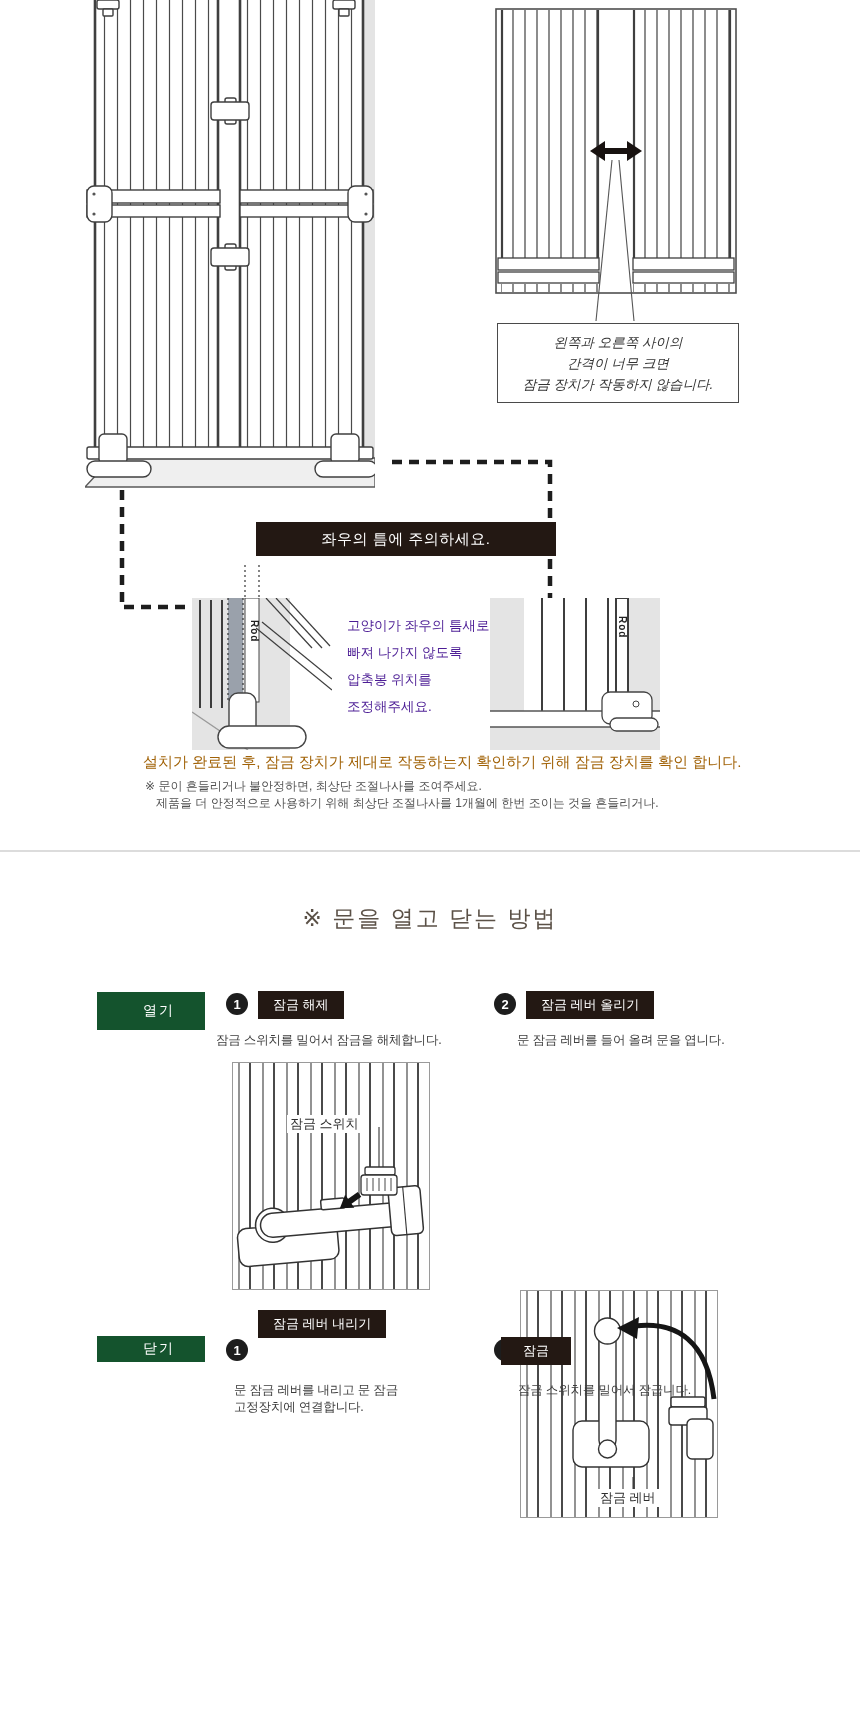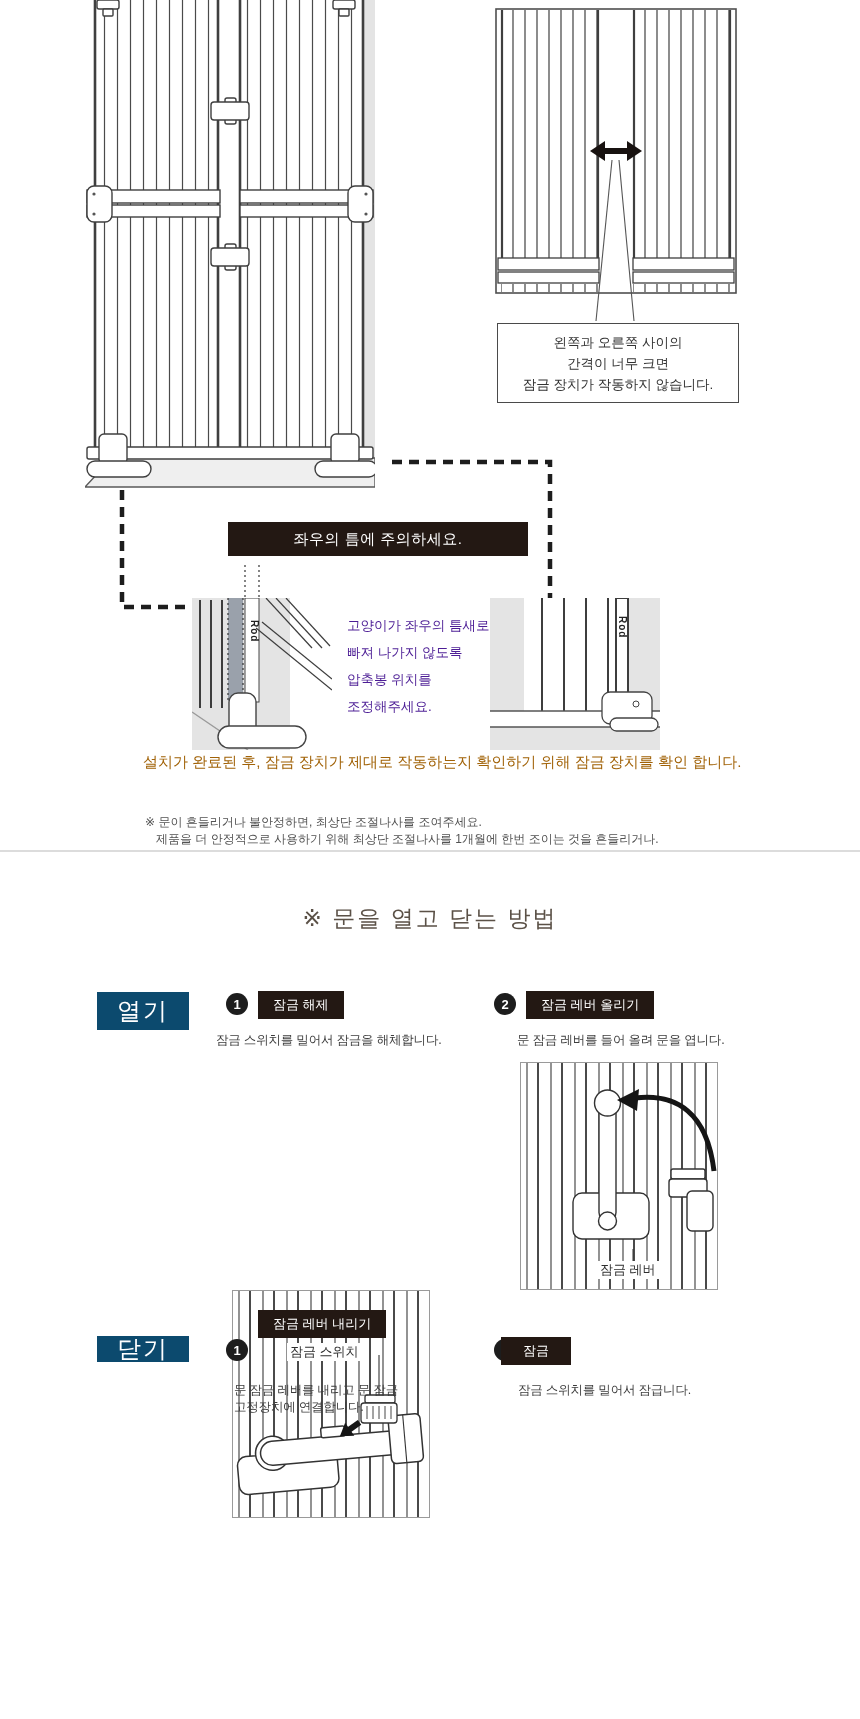--- a/index.html
+++ b/index.html
@@ -1,29 +1,29 @@
 <!DOCTYPE html>
 <html><head>
 <meta charset="utf-8">
 <style>
   html,body{margin:0;padding:0;background:#fff;}
   body{font-family:"Liberation Sans","DejaVu Sans",sans-serif;color:#3a3a3a;}
   .page{position:relative;width:860px;height:1719px;background:#fff;overflow:hidden;}
   .abs{position:absolute;}
   .warnbox{border:1.6px solid #4a4a4a;display:flex;flex-direction:column;justify-content:center;
-    align-items:center;text-align:center;font-size:13.5px;line-height:21px;color:#333;background:#fff;}
+    align-items:center;text-align:center;font-size:13.5px;line-height:21px;color:#333;background:#fff;font-style:italic;}
   .banner{background:#231813;color:#fff;display:flex;align-items:center;justify-content:center;
-    font-size:15px;letter-spacing:.5px;}
+    font-size:15px;letter-spacing:.5px;margin-left:28px;}
   .rodnote{font-size:13.5px;line-height:27px;color:#4c1d95;}
   .check1{font-size:15px;color:#a16207;white-space:nowrap;}
-  .check2{font-size:12px;color:#525252;white-space:nowrap;margin-top:36px;}
+  .check2{font-size:12px;color:#525252;white-space:nowrap;}
   .divider{background:#dcdcdc;height:2px;}
   .heading{width:860px;text-align:center;font-size:23px;color:#5b5147;letter-spacing:2px;}
-  .seclabel{background:#0c4a6e;color:#fff;display:flex;align-items:center;justify-content:center;
-    font-size:24px;letter-spacing:2px;}
+  .seclabel{background:#14532d;color:#fff;display:flex;align-items:center;justify-content:center;
+    font-size:14px;letter-spacing:2px;padding-left:16px;}
   .stepnum{width:22px;height:22px;border-radius:50%;background:#1d1d1d;color:#fff;display:flex;
     align-items:center;justify-content:center;font-size:13px;font-weight:bold;}
   .badge{background:#231813;color:#fff;font-size:13px;padding:5px 15px;white-space:nowrap;display:inline-block;}
   .desc{font-size:12.5px;color:#3c3c3c;white-space:nowrap;letter-spacing:-.2px;}
   .desc.two{line-height:17px;}
   .illus{border:1px solid #9a9a9a;background:#fff;position:relative;overflow:hidden;}
   .illus-label{position:absolute;font-size:13px;color:#2e2e2e;white-space:nowrap;background:#fff;padding:0 3px;}
   .rod-label{position:absolute;font-size:10px;font-weight:bold;color:#222;transform:rotate(90deg);
     transform-origin:left top;white-space:nowrap;letter-spacing:1px;}
   svg{display:block;}
@@ -208,46 +208,20 @@
   <div class="seclabel abs" style="left:97px;top:992px;width:92px;height:38px">열기</div>
 
   <div class="stepnum abs" style="left:226px;top:993px">1</div>
   <div class="badge abs" style="left:258px;top:991px">잠금 해제</div>
   <div class="desc abs" style="left:216px;top:1032px">잠금 스위치를 밀어서 잠금을 해체합니다.</div>
 
   <div class="stepnum abs" style="left:494px;top:993px">2</div>
   <div class="badge abs" style="left:526px;top:991px">잠금 레버 올리기</div>
   <div class="desc abs" style="left:517px;top:1032px">문 잠금 레버를 들어 올려 문을 엽니다.</div>
 
-  <div class="illus abs" style="left:520px;top:1062px;width:196px;height:226px">
-    <svg width="196" height="226" viewBox="0 0 196 226">
-      <defs>
-        <pattern id="s2" width="24" height="8" patternUnits="userSpaceOnUse">
-          <rect width="24" height="8" fill="#fff"></rect>
-          <line x1="6" y1="0" x2="6" y2="8" stroke="#4a4a4a" stroke-width="1.2"></line>
-          <line x1="17" y1="0" x2="17" y2="8" stroke="#4a4a4a" stroke-width="2"></line>
-        </pattern>
-      </defs>
-      <rect x="5" y="0" width="186" height="226" fill="url(#s2)"></rect>
-      <g fill="#fff" stroke="#333" stroke-width="1.4">
-        <rect x="150" y="106" width="34" height="10" rx="2"></rect>
-        <rect x="148" y="116" width="38" height="18" rx="3"></rect>
-        <rect x="166" y="128" width="26" height="40" rx="5"></rect>
-        <rect x="52" y="130" width="76" height="46" rx="9"></rect>
-        <rect x="78" y="42" width="17" height="116" rx="8.5"></rect>
-        <circle cx="86.5" cy="40" r="13"></circle>
-        <circle cx="86.5" cy="158" r="9"></circle>
-      </g>
-      <path d="M193,108 C186,50 156,30 114,35" fill="none" stroke="#151515" stroke-width="5"></path>
-      <polygon points="96,37 118,26 116,48" fill="#151515"></polygon>
-      <line x1="112" y1="186" x2="112" y2="198" stroke="#333" stroke-width="1"></line>
-    </svg>
-    <span class="illus-label" style="left:76px;top:198px">잠금 레버</span>
-  </div>
-
   <div class="illus abs" style="left:232px;top:1062px;width:196px;height:226px">
     <svg width="196" height="226" viewBox="0 0 196 226">
       <defs>
         <pattern id="s1" width="24" height="8" patternUnits="userSpaceOnUse">
           <rect width="24" height="8" fill="#fff"></rect>
           <line x1="6" y1="0" x2="6" y2="8" stroke="#4a4a4a" stroke-width="1.2"></line>
           <line x1="17" y1="0" x2="17" y2="8" stroke="#4a4a4a" stroke-width="2"></line>
         </pattern>
       </defs>
       <rect x="5" y="0" width="186" height="226" fill="url(#s1)"></rect>
@@ -274,20 +248,46 @@
         <line x1="158" y1="115" x2="158" y2="128"></line>
       </g>
       <g transform="rotate(-35 120 136)" fill="#151515">
         <rect x="114" y="133" width="14" height="6"></rect>
         <polygon points="104,136 116,128 116,144"></polygon>
       </g>
     </svg>
     <span class="illus-label" style="left:54px;top:52px">잠금 스위치</span>
   </div>
 
+  <div class="illus abs" style="left:520px;top:1062px;width:196px;height:226px">
+    <svg width="196" height="226" viewBox="0 0 196 226">
+      <defs>
+        <pattern id="s2" width="24" height="8" patternUnits="userSpaceOnUse">
+          <rect width="24" height="8" fill="#fff"></rect>
+          <line x1="6" y1="0" x2="6" y2="8" stroke="#4a4a4a" stroke-width="1.2"></line>
+          <line x1="17" y1="0" x2="17" y2="8" stroke="#4a4a4a" stroke-width="2"></line>
+        </pattern>
+      </defs>
+      <rect x="5" y="0" width="186" height="226" fill="url(#s2)"></rect>
+      <g fill="#fff" stroke="#333" stroke-width="1.4">
+        <rect x="150" y="106" width="34" height="10" rx="2"></rect>
+        <rect x="148" y="116" width="38" height="18" rx="3"></rect>
+        <rect x="166" y="128" width="26" height="40" rx="5"></rect>
+        <rect x="52" y="130" width="76" height="46" rx="9"></rect>
+        <rect x="78" y="42" width="17" height="116" rx="8.5"></rect>
+        <circle cx="86.5" cy="40" r="13"></circle>
+        <circle cx="86.5" cy="158" r="9"></circle>
+      </g>
+      <path d="M193,108 C186,50 156,30 114,35" fill="none" stroke="#151515" stroke-width="5"></path>
+      <polygon points="96,37 118,26 116,48" fill="#151515"></polygon>
+      <line x1="112" y1="186" x2="112" y2="198" stroke="#333" stroke-width="1"></line>
+    </svg>
+    <span class="illus-label" style="left:76px;top:198px">잠금 레버</span>
+  </div>
+
   <div class="seclabel abs" style="left:97px;top:1336px;width:92px;height:26px">닫기</div>
 
   <div class="stepnum abs" style="left:226px;top:1339px">1</div>
   <div class="badge abs" style="left:258px;top:1310px">잠금 레버 내리기</div>
   <div class="desc two abs" style="left:234px;top:1382px">
     <div>문 잠금 레버를 내리고 문 잠금</div>
     <div>고정장치에 연결합니다.</div>
   </div>
 
   <div class="stepnum abs" style="left:494px;top:1339px">2</div>

